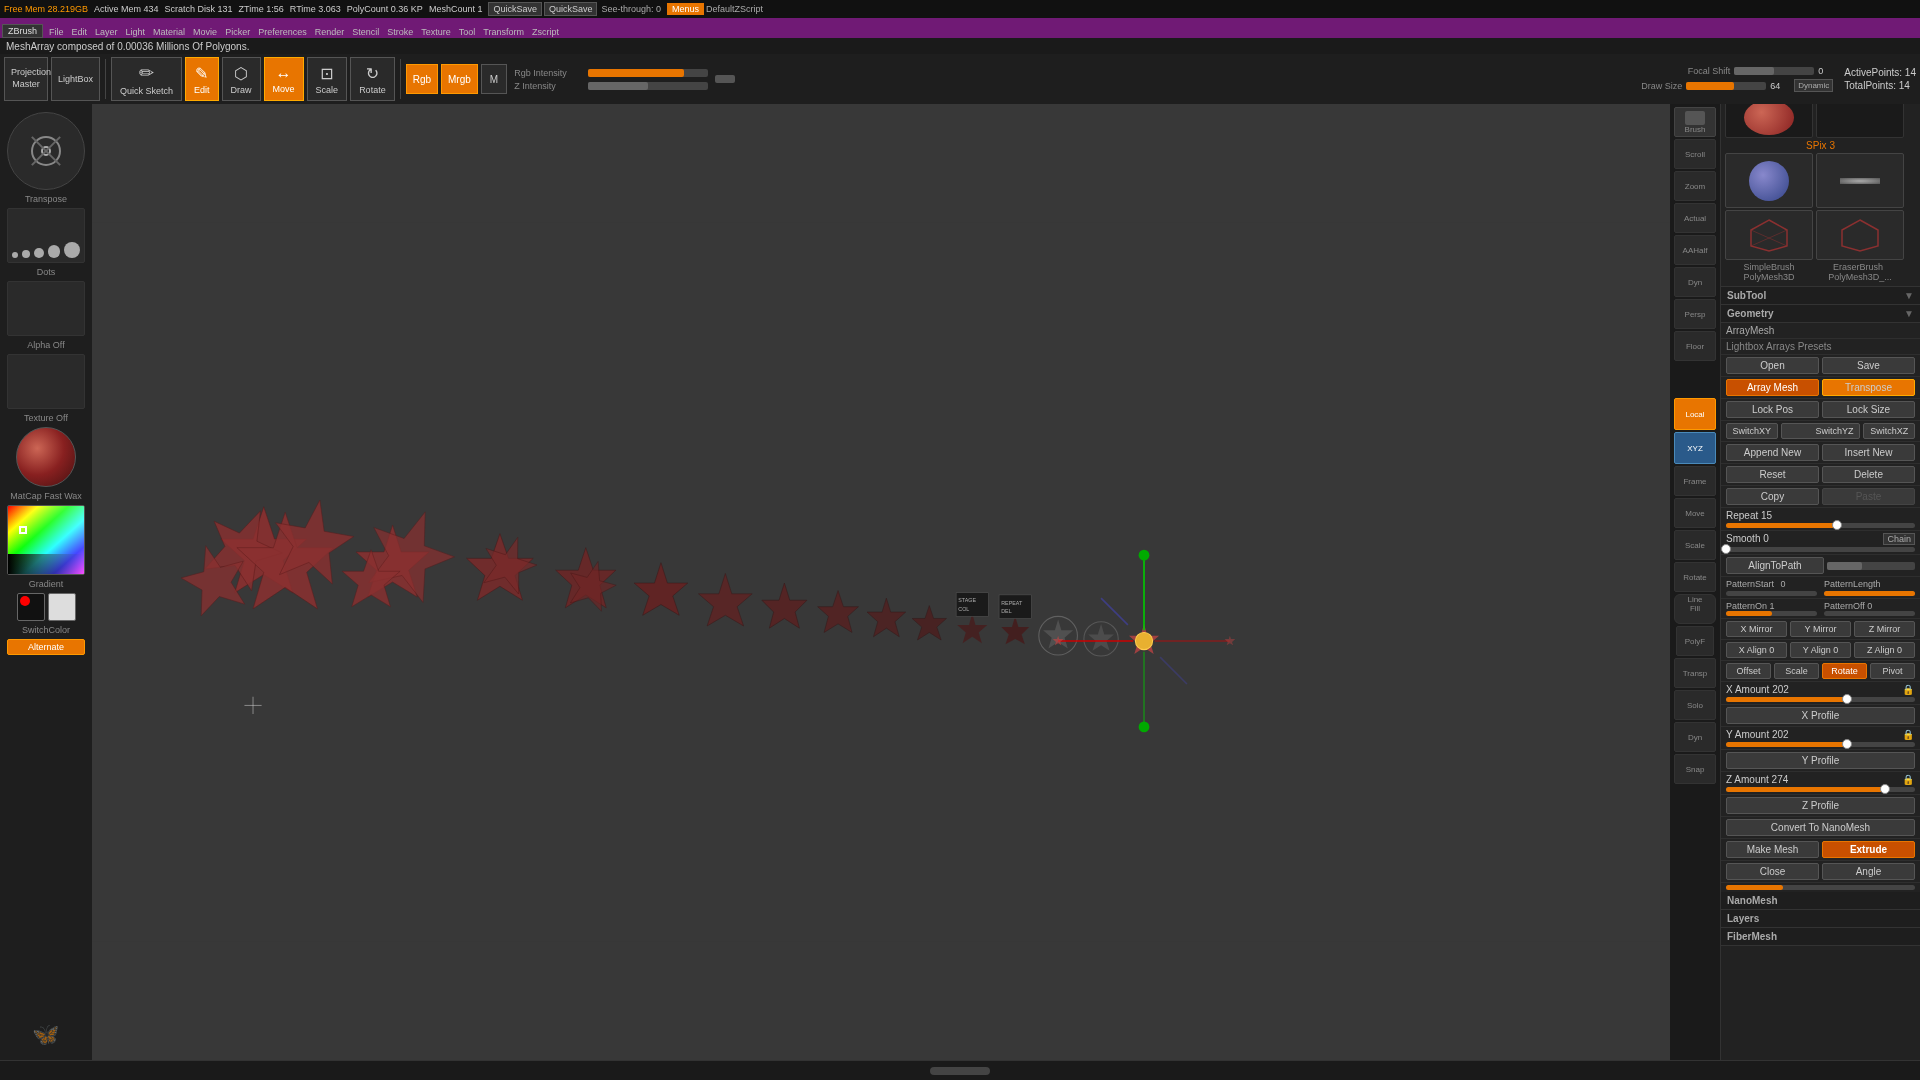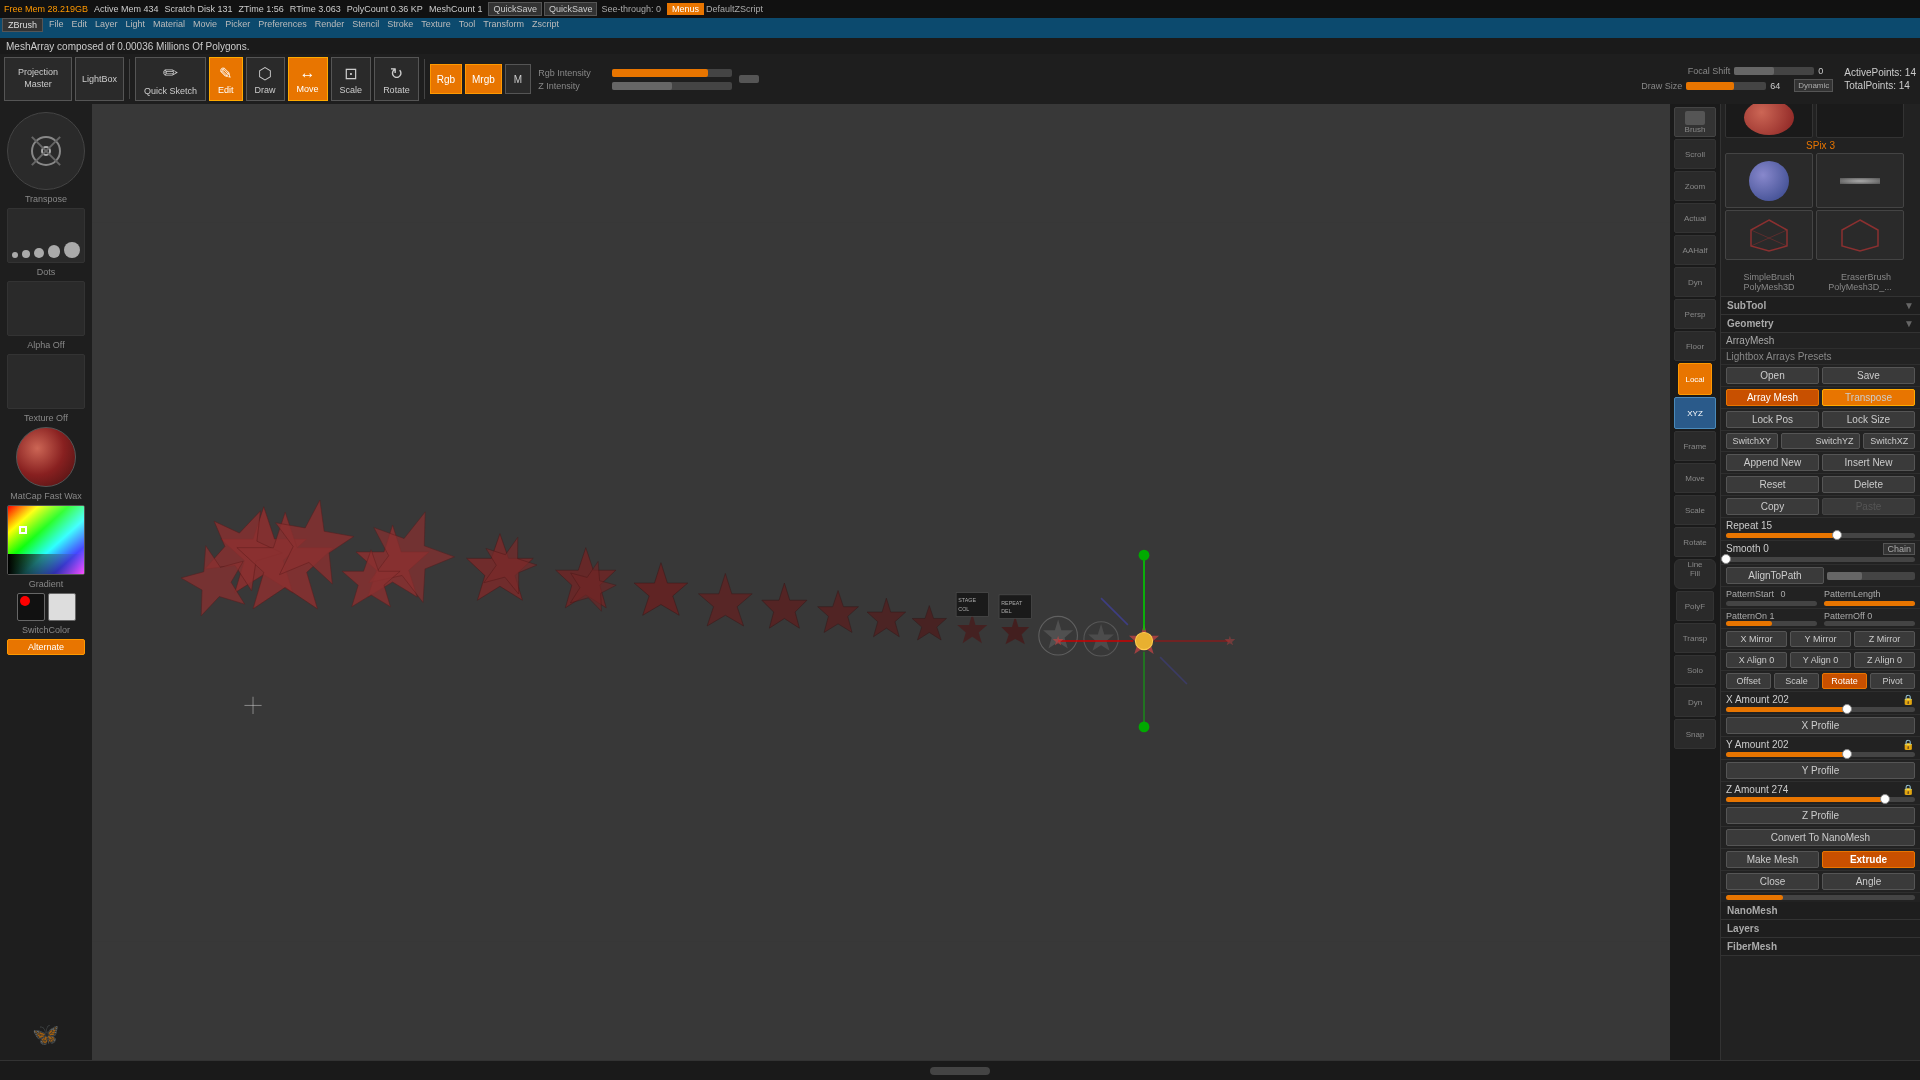--- a/index.html
+++ b/index.html
@@ -199,21 +199,21 @@
   <span style="color:#ccc;font-size:9px;margin-right:6px;">RTime 3.063</span>
   <span style="color:#ccc;font-size:9px;margin-right:6px;">PolyCount 0.36 KP</span>
   <span style="color:#ccc;font-size:9px;margin-right:6px;">MeshCount 1</span>
   <button style="background:#333;border:1px solid #555;color:#ccc;font-size:9px;padding:1px 4px;cursor:pointer;margin-right:2px;">QuickSave</button>
   <button style="background:#333;border:1px solid #555;color:#ccc;font-size:9px;padding:1px 4px;cursor:pointer;margin-right:4px;">QuickSave</button>
   <span style="color:#aaa;font-size:9px;margin-right:6px;">See-through: 0</span>
   <button style="background:#e87500;border:none;color:#fff;font-size:9px;padding:1px 5px;cursor:pointer;margin-right:2px;">Menus</button>
   <span style="color:#aaa;font-size:9px;margin-right:6px;">DefaultZScript</span>
 </div>
 
-<div id="menu-bar" style="position:absolute;top:18px;left:0;right:0;height:20px;background:#0c4a6e;display:flex;align-items:flex-start;padding:0 2px;z-index:200;">
+<div id="menu-bar" style="position:absolute;top:18px;left:0;right:0;height:20px;background:#701a75;display:flex;align-items:flex-end;padding:0 2px;z-index:200;">
   <button style="background:#333;border:1px solid #555;color:#ddd;font-size:9px;padding:1px 5px;cursor:pointer;margin-right:2px;">ZBrush</button>
   <button style="background:none;border:none;color:#bbb;font-size:9px;padding:1px 4px;cursor:pointer;">File</button>
   <button style="background:none;border:none;color:#bbb;font-size:9px;padding:1px 4px;cursor:pointer;">Edit</button>
   <button style="background:none;border:none;color:#bbb;font-size:9px;padding:1px 4px;cursor:pointer;">Layer</button>
   <button style="background:none;border:none;color:#bbb;font-size:9px;padding:1px 4px;cursor:pointer;">Light</button>
   <button style="background:none;border:none;color:#bbb;font-size:9px;padding:1px 4px;cursor:pointer;">Material</button>
   <button style="background:none;border:none;color:#bbb;font-size:9px;padding:1px 4px;cursor:pointer;">Movie</button>
   <button style="background:none;border:none;color:#bbb;font-size:9px;padding:1px 4px;cursor:pointer;">Picker</button>
   <button style="background:none;border:none;color:#bbb;font-size:9px;padding:1px 4px;cursor:pointer;">Preferences</button>
   <button style="background:none;border:none;color:#bbb;font-size:9px;padding:1px 4px;cursor:pointer;">Render</button>
@@ -224,21 +224,21 @@
   <button style="background:none;border:none;color:#bbb;font-size:9px;padding:1px 4px;cursor:pointer;">Transform</button>
   <button style="background:none;border:none;color:#bbb;font-size:9px;padding:1px 4px;cursor:pointer;">Zscript</button>
 </div>
 
 <div id="info-bar" style="position:absolute;top:38px;left:0;right:0;height:16px;background:#1a1a1a;display:flex;align-items:center;padding:0 6px;z-index:200;">
   <span style="color:#ccc;font-size:10px;">MeshArray composed of 0.00036 Millions Of Polygons.</span>
 </div>
 
 <div id="top-toolbar" style="position:absolute;top:54px;left:0;right:0;height:50px;background:#1e1e1e;display:flex;align-items:center;padding:0 4px;gap:3px;z-index:150;">
 
-  <button style="background:#2a2a2a;border:1px solid #555;color:#ccc;font-size:9px;padding:4px 6px;cursor:pointer;height:44px;width:68px;line-height:1.3;">
+  <button style="background:#2a2a2a;border:1px solid #555;color:#ccc;font-size:9px;padding:4px 6px;cursor:pointer;height:44px;width:44px;line-height:1.3;">
     <span>Projection Master</span>
   </button>
 
   <button style="background:#2a2a2a;border:1px solid #555;color:#ccc;font-size:9px;padding:4px 6px;cursor:pointer;height:44px;">
     <span>LightBox</span>
   </button>
 
   <div style="width:1px;height:40px;background:#444;margin:0 2px;"></div>
 
   <button style="background:#2a2a2a;border:1px solid #555;color:#ccc;font-size:9px;padding:4px 8px;cursor:pointer;height:44px;">
@@ -498,21 +498,21 @@
     <span style="color:#888;font-size:8px;">Brush</span>
   </div>
 
   <div style="width:42px;height:30px;background:#2a2a2a;border:1px solid #333;border-radius:2px;display:flex;align-items:center;justify-content:center;cursor:pointer;font-size:8px;color:#888;">Scroll</div>
   <div style="width:42px;height:30px;background:#2a2a2a;border:1px solid #333;border-radius:2px;display:flex;align-items:center;justify-content:center;cursor:pointer;font-size:8px;color:#888;">Zoom</div>
   <div style="width:42px;height:30px;background:#2a2a2a;border:1px solid #333;border-radius:2px;display:flex;align-items:center;justify-content:center;cursor:pointer;font-size:8px;color:#888;">Actual</div>
   <div style="width:42px;height:30px;background:#2a2a2a;border:1px solid #333;border-radius:2px;display:flex;align-items:center;justify-content:center;cursor:pointer;font-size:8px;color:#888;">AAHalf</div>
   <div style="width:42px;height:30px;background:#2a2a2a;border:1px solid #333;border-radius:2px;display:flex;align-items:center;justify-content:center;cursor:pointer;font-size:8px;color:#888;">Dyn</div>
   <div style="width:42px;height:30px;background:#2a2a2a;border:1px solid #333;border-radius:2px;display:flex;align-items:center;justify-content:center;cursor:pointer;font-size:8px;color:#888;">Persp</div>
   <div style="width:42px;height:30px;background:#2a2a2a;border:1px solid #333;border-radius:2px;display:flex;align-items:center;justify-content:center;cursor:pointer;font-size:8px;color:#888;">Floor</div>
-  <div style="width:34px;height:32px;background:#e87500;border:1px solid #f90;border-radius:2px;display:flex;align-items:center;justify-content:center;cursor:pointer;font-size:8px;color:#fff;">Local</div>
+  <div style="width:42px;height:32px;background:#e87500;border:1px solid #f90;border-radius:2px;display:flex;align-items:center;justify-content:center;cursor:pointer;font-size:8px;color:#fff;margin-top:35px;">Local</div>
   <div style="width:42px;height:32px;background:#2a5a8a;border:1px solid #4a8aba;border-radius:2px;display:flex;align-items:center;justify-content:center;cursor:pointer;font-size:8px;color:#fff;">XYZ</div>
   <div style="width:42px;height:30px;background:#2a2a2a;border:1px solid #333;border-radius:2px;display:flex;align-items:center;justify-content:center;cursor:pointer;font-size:8px;color:#888;">Frame</div>
   <div style="width:42px;height:30px;background:#2a2a2a;border:1px solid #333;border-radius:2px;display:flex;align-items:center;justify-content:center;cursor:pointer;font-size:8px;color:#888;">Move</div>
   <div style="width:42px;height:30px;background:#2a2a2a;border:1px solid #333;border-radius:2px;display:flex;align-items:center;justify-content:center;cursor:pointer;font-size:8px;color:#888;">Scale</div>
   <div style="width:42px;height:30px;background:#2a2a2a;border:1px solid #333;border-radius:2px;display:flex;align-items:center;justify-content:center;cursor:pointer;font-size:8px;color:#888;">Rotate</div>
   <div style="width:42px;height:30px;background:#2a2a2a;border:1px solid #333;border-radius:6px;display:flex;flex-direction:column;align-items:center;justify-content:flex-start;cursor:pointer;">
     <div style="font-size:8px;color:#888;">Line</div>
     <div style="font-size:8px;color:#888;">Fill</div>
   </div>
   <div style="width:38px;height:30px;background:#2a2a2a;border:1px solid #333;border-radius:2px;display:flex;align-items:center;justify-content:center;cursor:pointer;font-size:8px;color:#888;">PolyF</div>
@@ -565,21 +565,21 @@
           <line x1="2" y1="12" x2="38" y2="28" stroke="#8b3030" stroke-width="0.5"></line>
           <line x1="38" y1="12" x2="2" y2="28" stroke="#8b3030" stroke-width="0.5"></line>
         </svg>
       </div>
       <div style="width:88px;height:50px;background:#2a2a2a;border:1px solid #444;border-radius:2px;cursor:pointer;display:flex;align-items:center;justify-content:center;">
         <svg width="40" height="35" viewBox="0 0 40 35">
           <polygon points="20,2 38,12 38,28 20,33 2,28 2,12" fill="none" stroke="#8b3030" stroke-width="1.5"></polygon>
         </svg>
       </div>
     </div>
-    <div style="display:flex;gap:9px;margin-top:12px;">
+    <div style="display:flex;gap:1px;margin-top:2px;">
       <span style="width:88px;text-align:center;font-size:9px;color:#888;">SimpleBrush</span>
       <span style="width:88px;text-align:center;font-size:9px;color:#888;">EraserBrush</span>
     </div>
     <div style="display:flex;gap:3px;">
       <span style="width:88px;text-align:center;font-size:9px;color:#888;">PolyMesh3D</span>
       <span style="width:88px;text-align:center;font-size:9px;color:#888;">PolyMesh3D_...</span>
     </div>
   </div>
 
   <div class="rp-section-title" style="cursor:pointer;display:flex;align-items:center;justify-content:space-between;">

